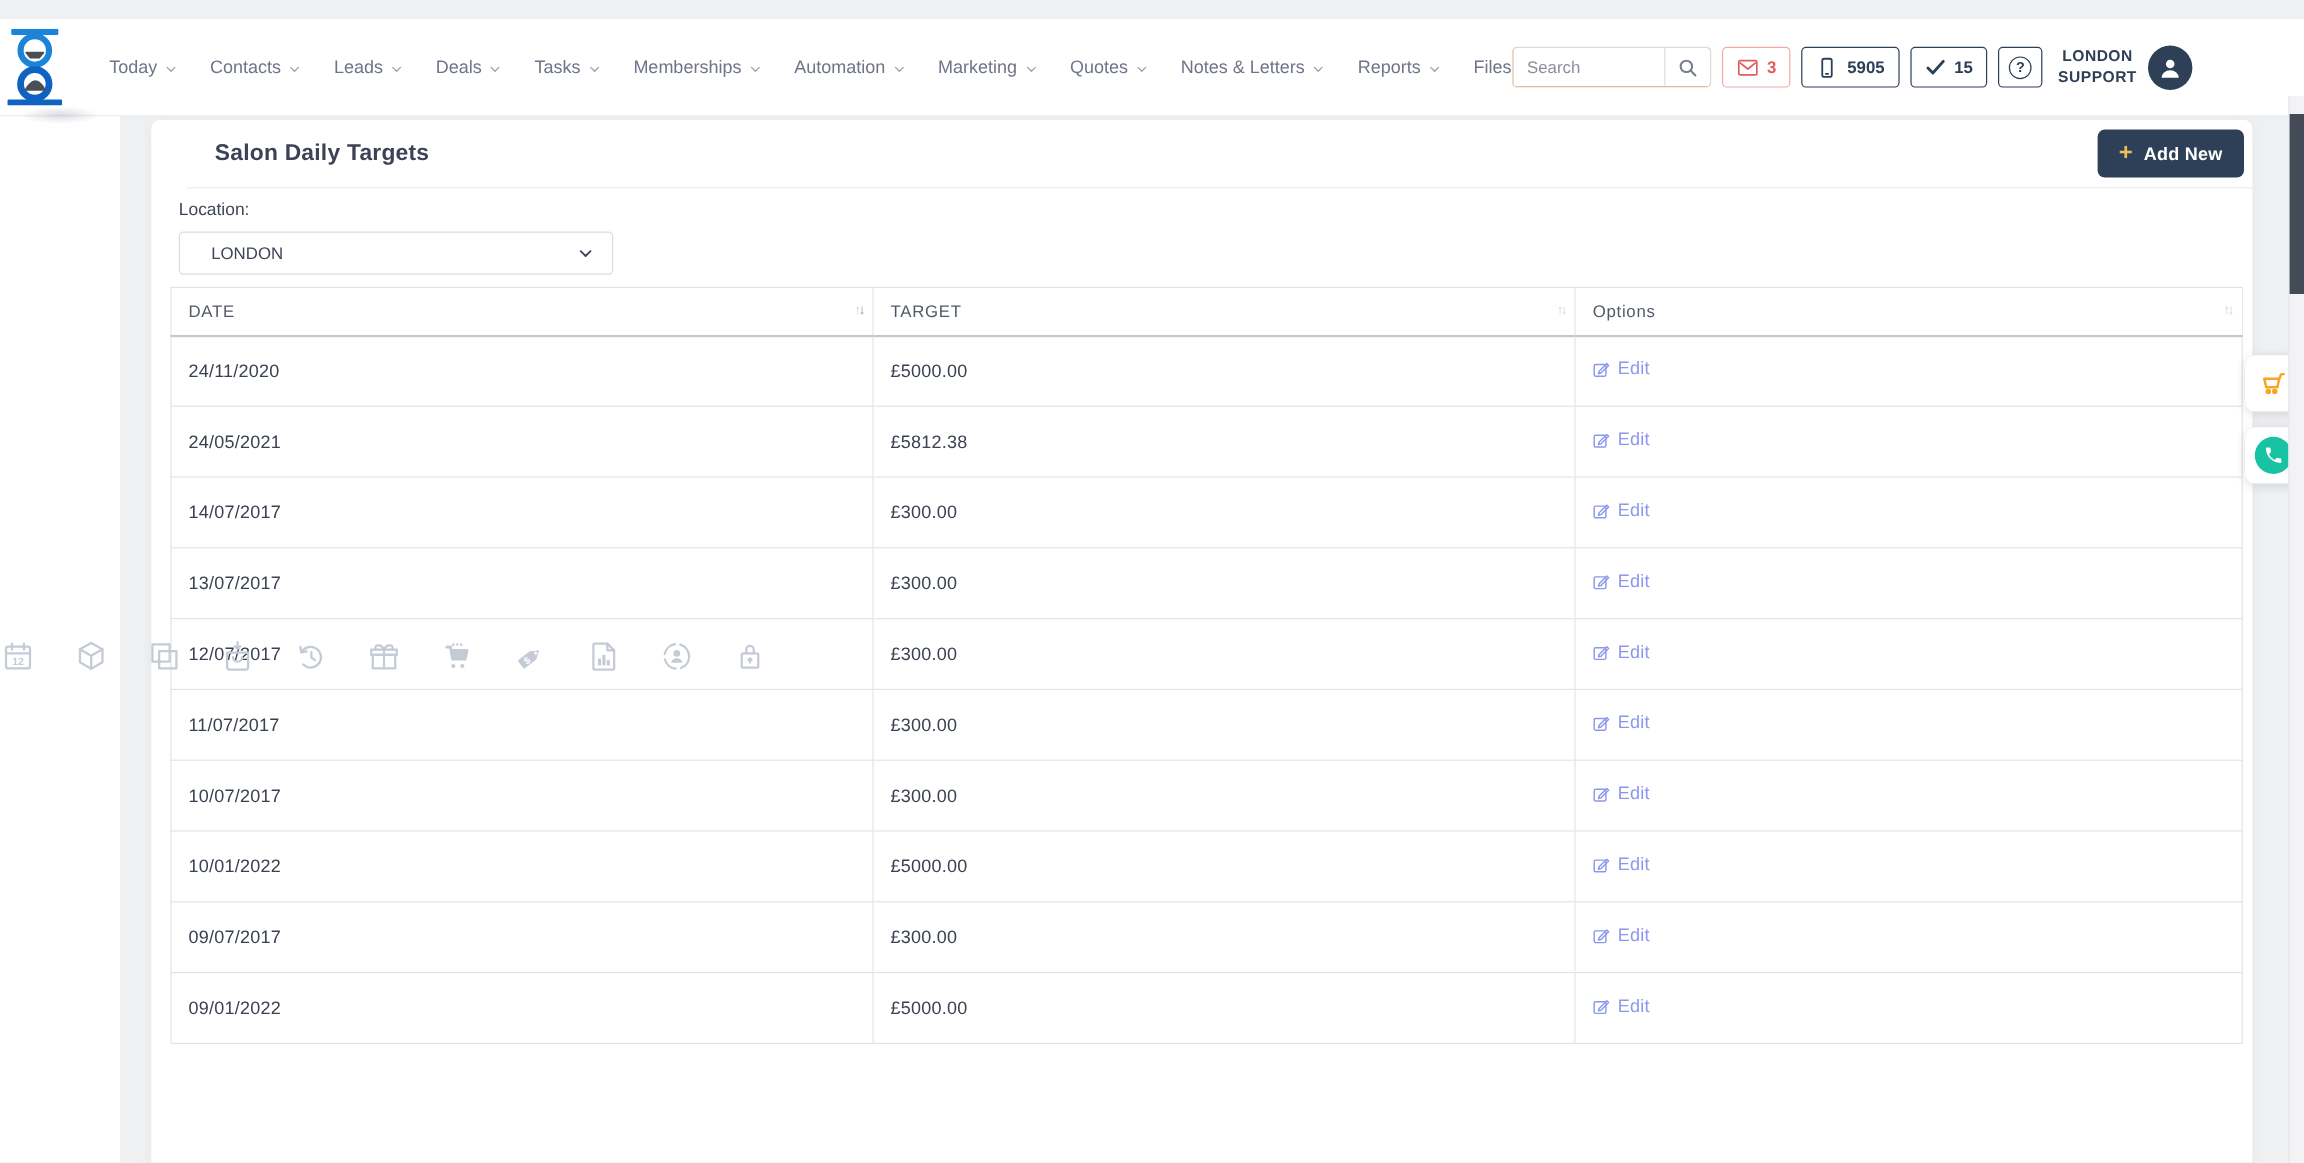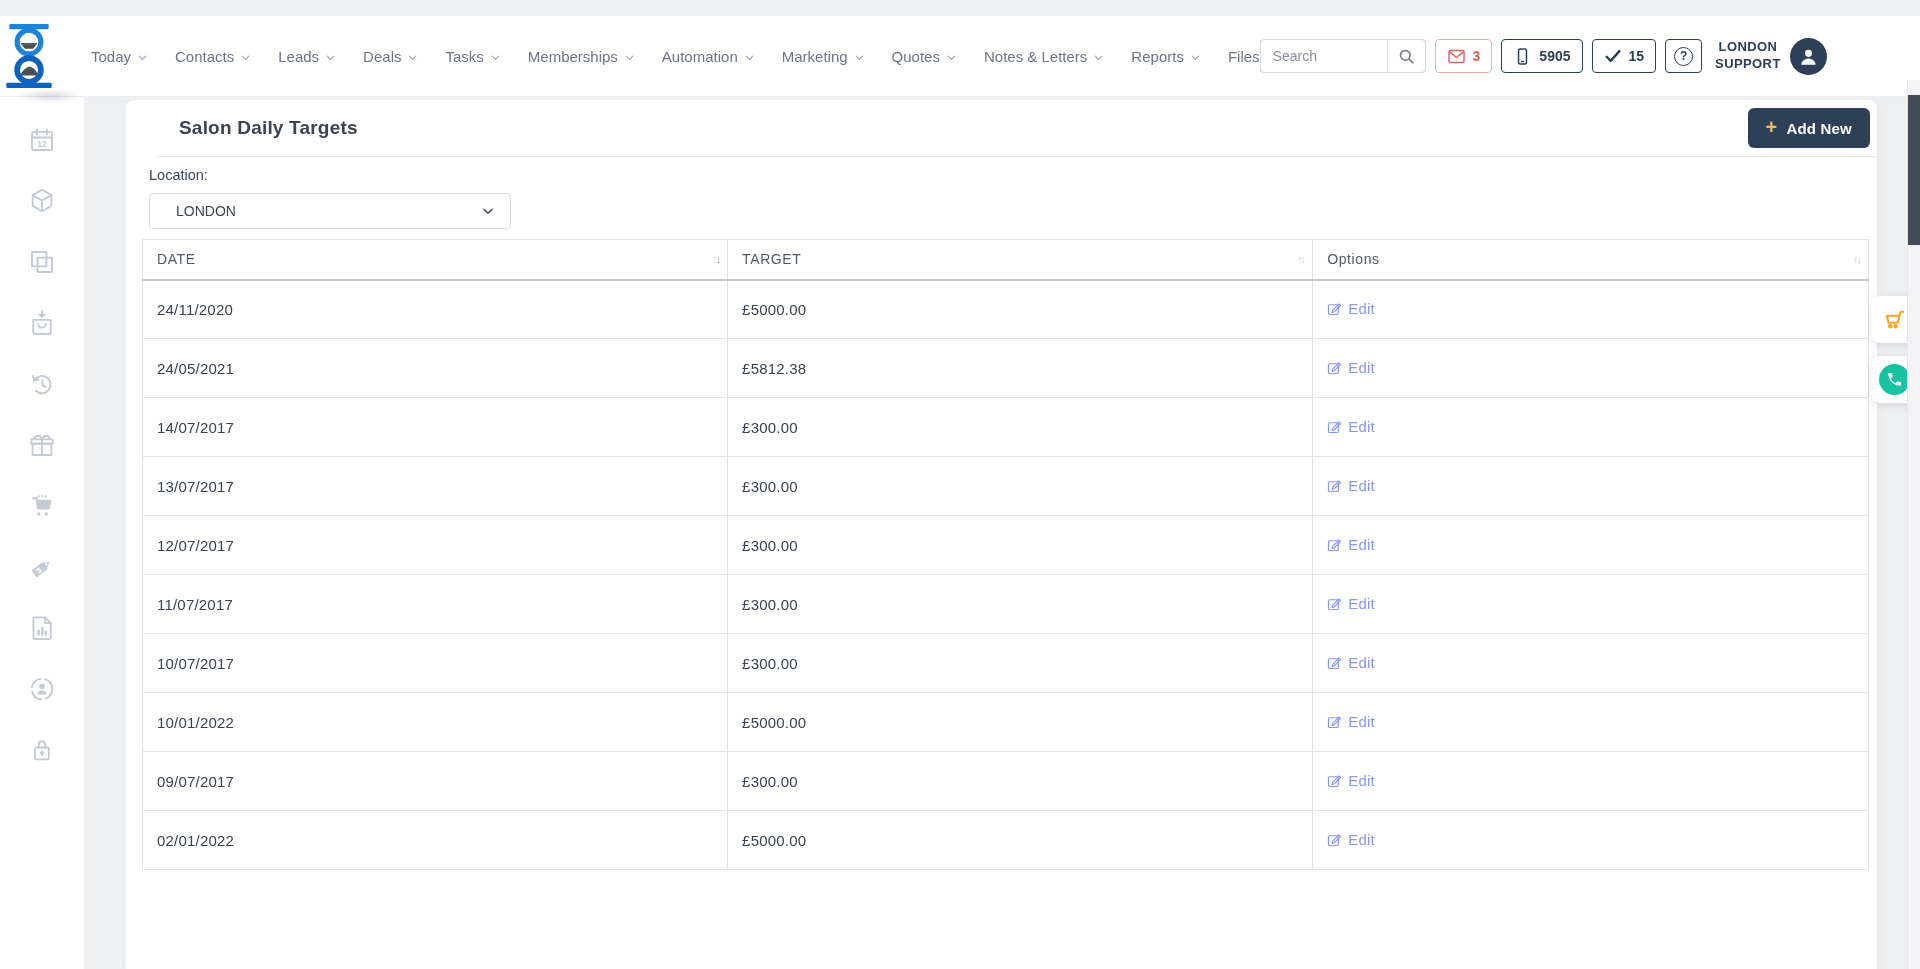--- a/index.html
+++ b/index.html
@@ -24,21 +24,21 @@
   .search-wrap input::placeholder{color:#8a8f9c;}
   .search-btn{width:38px;display:flex;align-items:center;justify-content:center;background:#fff;border:none;border-left:1px solid #e5e7ea;cursor:pointer;}
   .badge{height:34px;display:flex;align-items:center;gap:7px;padding:0 11px;border:1px solid var(--navy);border-radius:4px;font-size:14px;font-weight:bold;color:var(--navy);cursor:pointer;background:#fff;}
   .badge.red{border-color:var(--red-border);color:var(--red);}
   .help-btn{height:34px;width:37px;display:flex;align-items:center;justify-content:center;border:1px solid var(--navy);border-radius:4px;background:#fff;cursor:pointer;}
   .help-circle{width:19px;height:19px;border:1.6px solid var(--navy);border-radius:50%;color:var(--navy);font-size:12px;font-weight:bold;display:flex;align-items:center;justify-content:center;}
   .user-name{font-size:13px;font-weight:bold;color:var(--navy);line-height:1.3;letter-spacing:.4px;text-align:center;margin-left:4px;}
   .avatar{width:37px;height:37px;border-radius:50%;background:var(--navy);display:flex;align-items:center;justify-content:center;cursor:pointer;flex:0 0 auto;}
 
   
-  .sidebar{position:absolute;top:80px;left:0;bottom:0;width:84px;background:#fff;display:flex;flex-direction:column;align-items:center;padding-top:45px;gap:31px;z-index:6;}
+  .sidebar{position:absolute;top:80px;left:0;bottom:0;width:100px;background:#fff;display:flex;flex-direction:row;align-items:center;padding-top:45px;gap:31px;z-index:6;}
   .side-icon{width:30px;height:30px;color:var(--icon-gray);cursor:pointer;display:flex;align-items:center;justify-content:center;}
   .side-icon svg{width:30px;height:30px;}
 
   
   .main{position:absolute;left:100px;top:80px;right:0;bottom:0;}
   .card{position:absolute;left:26px;right:43px;top:20px;bottom:0;background:#fff;border-radius:7px 7px 0 0;box-shadow:0 2px 10px rgba(40,50,70,.05);overflow:hidden;}
   .card-header{height:57px;border-bottom:1px solid #e9eaee;display:flex;align-items:center;padding-left:23px;position:relative;margin-left:30px;}
   .card-header h1{font-size:19px;font-weight:600;color:#3d4254;letter-spacing:.2px;}
   .add-new{position:absolute;right:7px;top:8px;height:40px;padding:0 18px;background:var(--navy);border:none;border-radius:6px;color:#fff;font-size:15px;font-weight:600;display:flex;align-items:center;gap:9px;cursor:pointer;letter-spacing:.2px;}
   .add-new .plus{color:var(--gold);font-size:20px;font-weight:bold;line-height:1;margin-top:-2px;}
@@ -410,21 +410,21 @@
               <td>£300.00</td>
               <td><a class="edit-link">
                   <svg width="15" height="15" viewBox="0 0 20 20" fill="none" stroke="#8b97ed" stroke-width="1.6" stroke-linejoin="round">
                     <rect x="2" y="5" width="13" height="13" rx="1.5"></rect>
                     <path d="M7.5 12.5L16 4l2 2-8.5 8.5-2.7.7z"></path>
                   </svg>
                   <span>Edit</span>
                 </a></td>
             </tr>
             <tr>
-              <td>02/01/2022</td>
+              <td>09/01/2022</td>
               <td>£5000.00</td>
               <td><a class="edit-link">
                   <svg width="15" height="15" viewBox="0 0 20 20" fill="none" stroke="#8b97ed" stroke-width="1.6" stroke-linejoin="round">
                     <rect x="2" y="5" width="13" height="13" rx="1.5"></rect>
                     <path d="M7.5 12.5L16 4l2 2-8.5 8.5-2.7.7z"></path>
                   </svg>
                   <span>Edit</span>
                 </a></td>
             </tr>
           </tbody>

